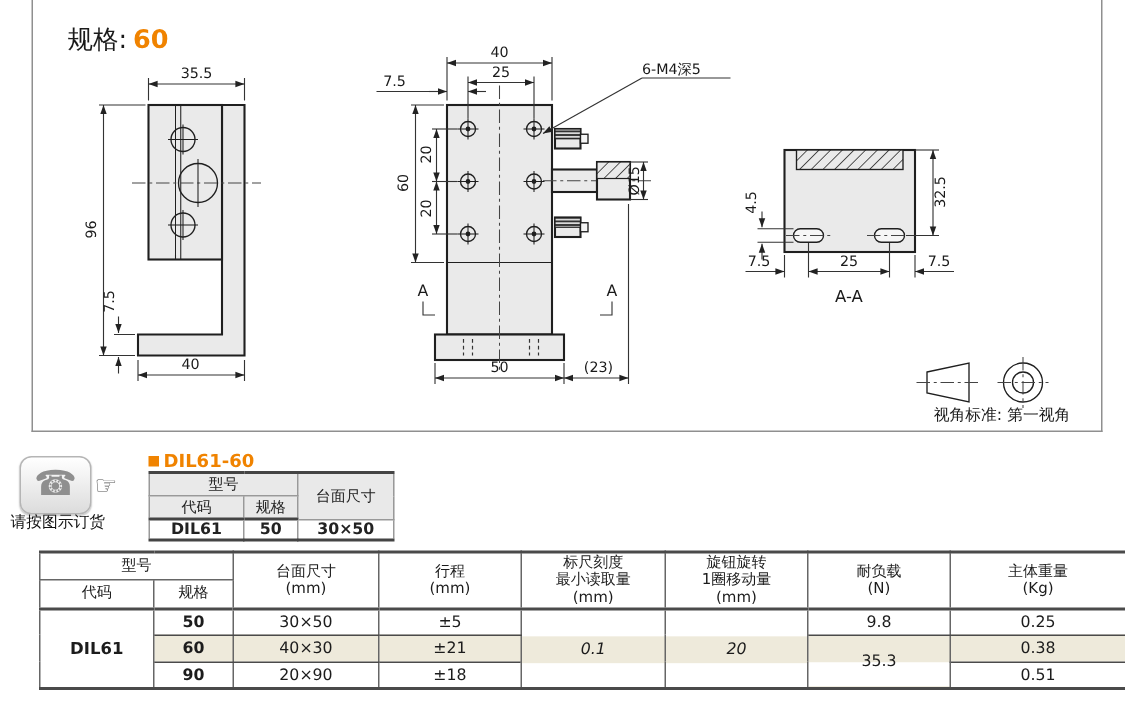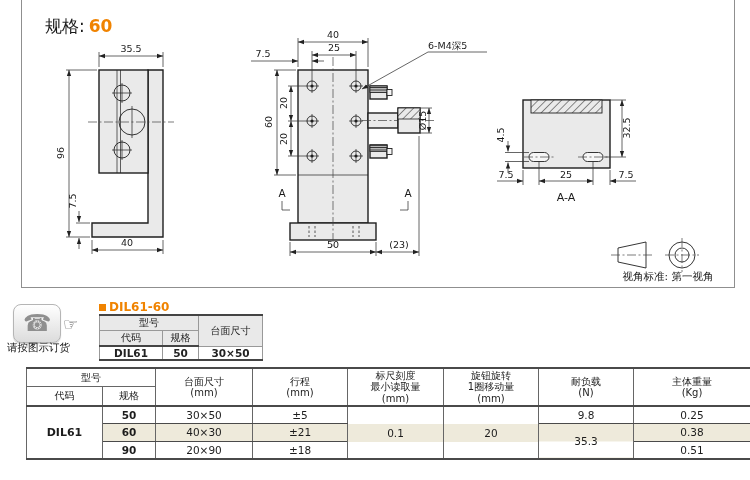--- a/index.html
+++ b/index.html
@@ -45,21 +45,21 @@
   .part-table td.org{font-size:10.5px;}
 
   
   .spec-table{left:26px;top:367px;width:724px;border-top:2px solid #4a4a4a;border-bottom:2px solid #4a4a4a;}
   .spec-table td{border:1px solid #666;border-top-color:#4a4a4a;border-bottom-color:#4a4a4a;
                  text-align:center;vertical-align:middle;font-size:10.5px;padding:0;color:#1c1c1c;}
   .spec-table thead td{font-size:10px;line-height:11.5px;}
   .spec-table thead td{border-bottom:2px solid #4a4a4a;}
   .spec-table thead td.model-h{border-bottom:1px solid #666;}
   .hl{background:#EEEADB;}
-  .stripe3{background:linear-gradient(#fff 0,#fff 17px,#EEEADB 17px,#EEEADB 35px,#fff 35px);}
+  .stripe3{background:linear-gradient(#fff 0,#fff 17px,#EEEADB 17px,#EEEADB 35px,#fff 35px);font-style:italic;}
   .stripe2{background:linear-gradient(#EEEADB 0,#EEEADB 18px,#fff 18px);}
 </style>
 </head>
 <body>
 
 <div class="abs draw-box"></div>
 <div class="abs spec-line">
   <span>规格:</span><span class="org">60</span>
 </div>
 

